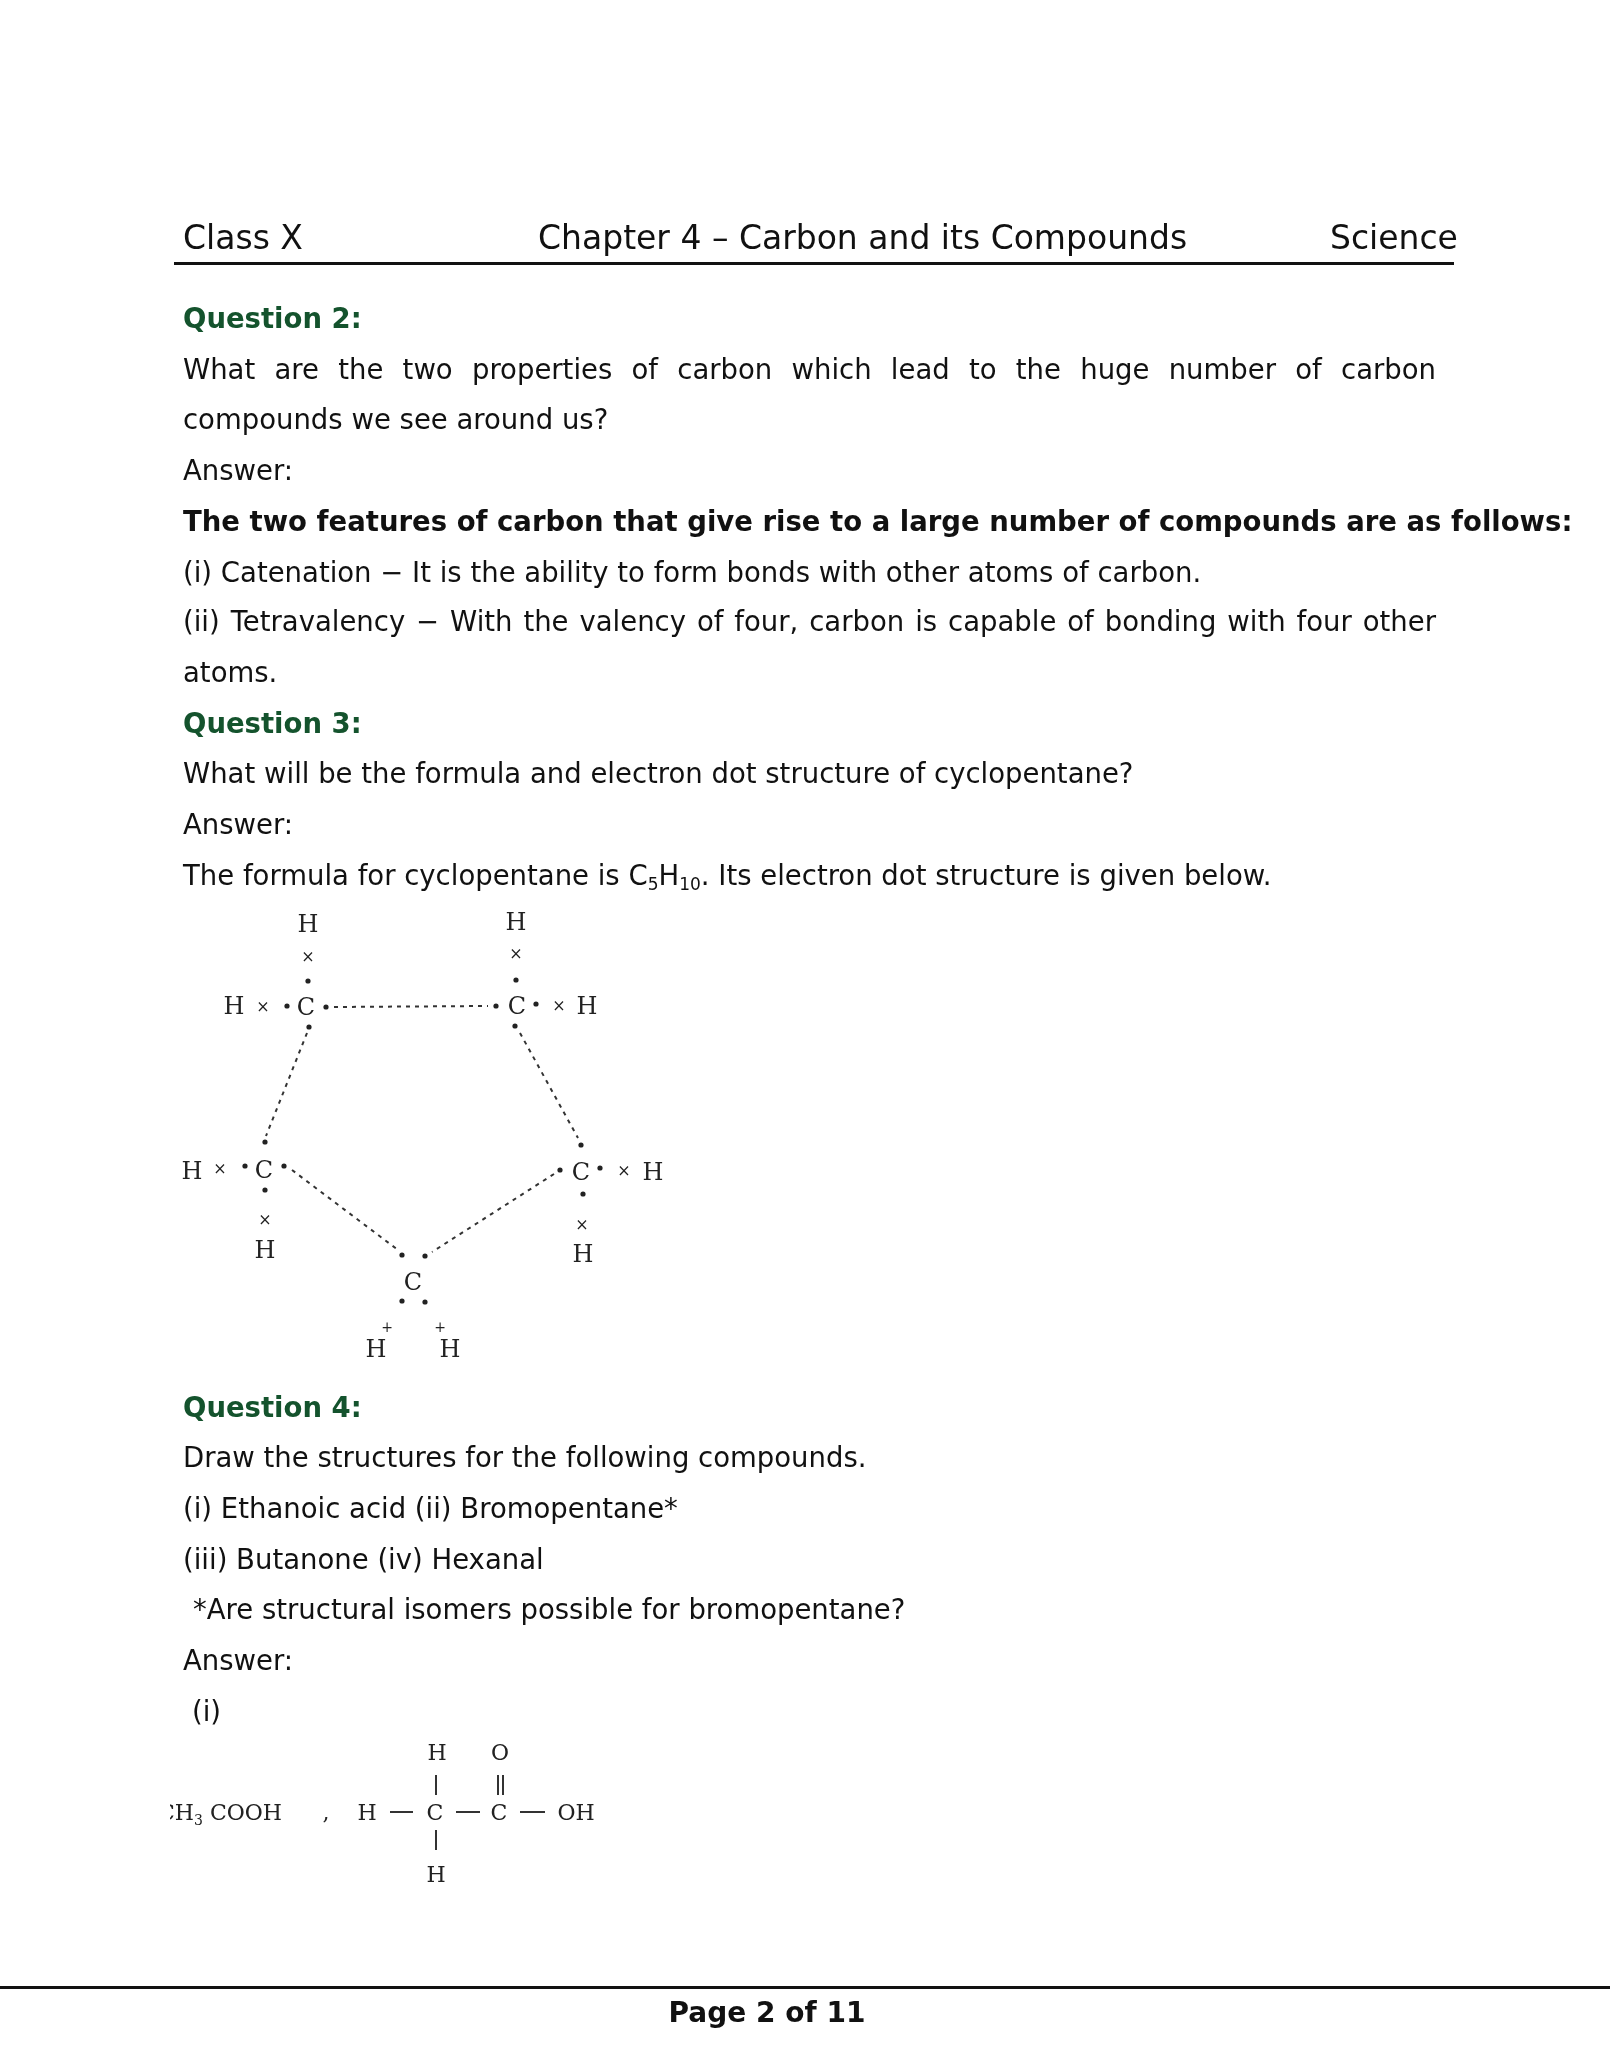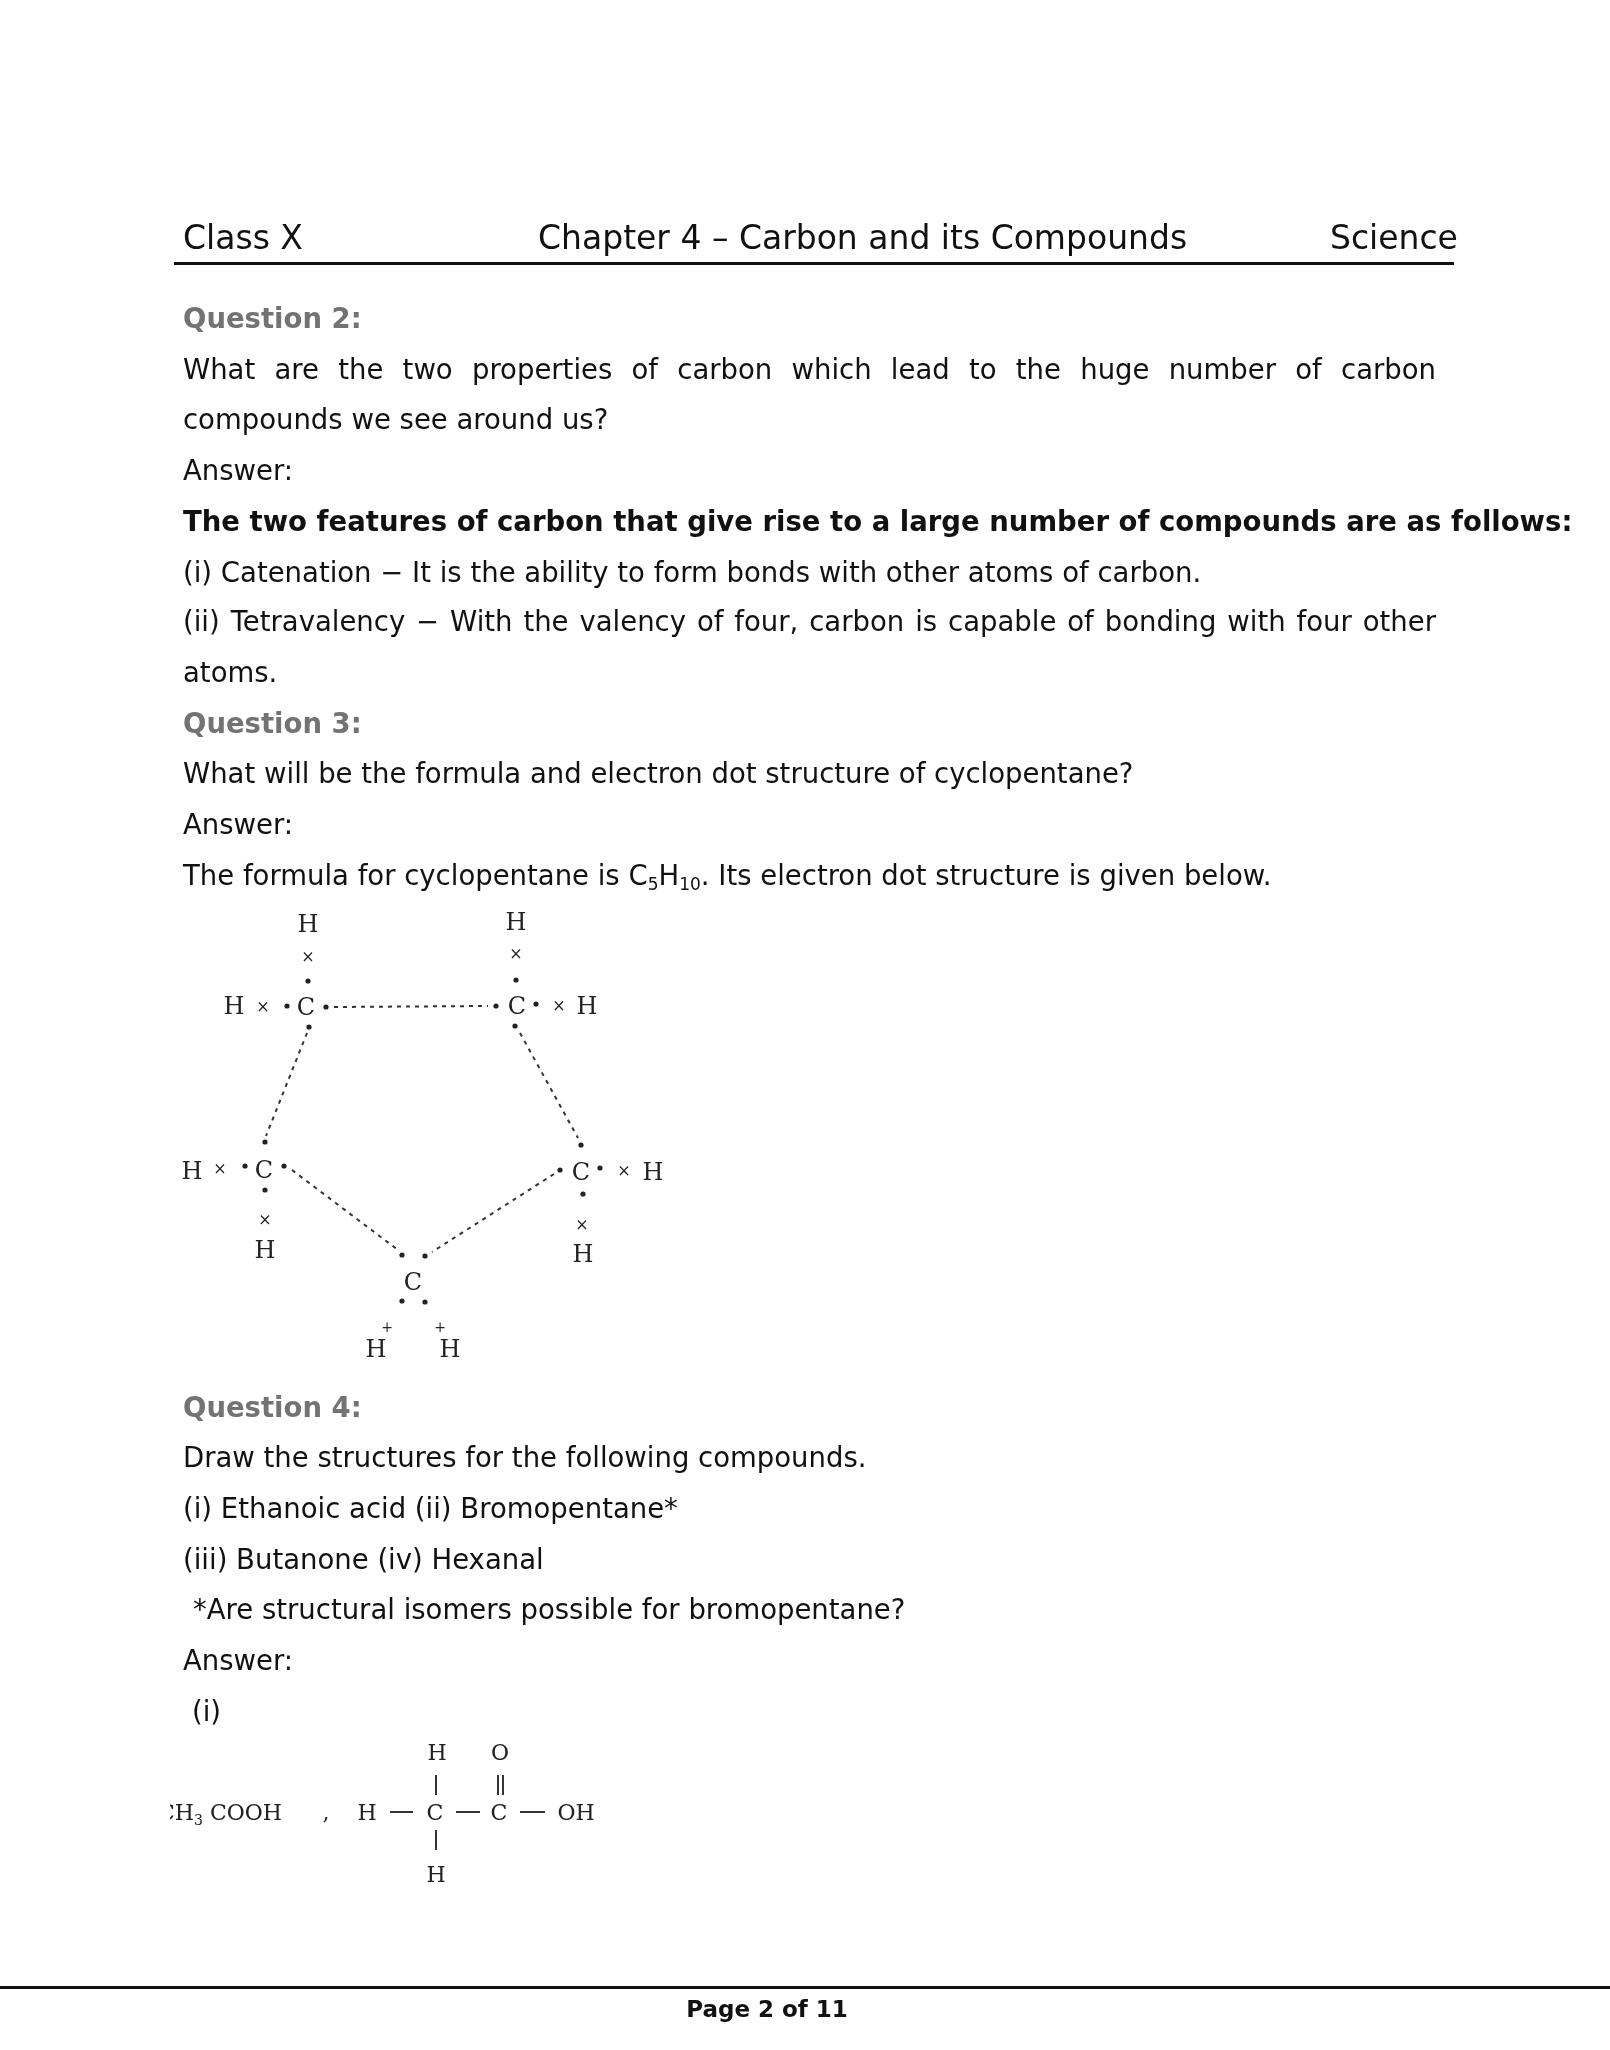--- a/index.html
+++ b/index.html
@@ -3,23 +3,23 @@
 <meta charset="utf-8">
 <style>
   html, body { margin:0; padding:0; background:#ffffff; }
   body { width:1610px; height:2050px; position:relative; overflow:hidden;
          font-family:"DejaVu Sans", "Liberation Sans", sans-serif; color:#111; }
   .abs { position:absolute; white-space:nowrap; }
   .hdr { font-size:33px; top:220px; line-height:36px; }
   .rule { position:absolute; background:#111; }
   .ln { position:absolute; left:183px; font-size:27.5px; line-height:36px; white-space:nowrap; }
   .just { width:1253px; text-align:justify; text-align-last:justify; white-space:normal; }
-  .qlabel { color:#737373; font-weight:bold; }
+  .qlabel { color:#14532d; font-weight:bold; }
   sub { font-size:0.62em; vertical-align:-0.28em; line-height:0; }
-  .footer { font-size:23px; font-weight:bold; top:1996px; left:0; width:1534px; text-align:center; }
+  .footer { font-size:28px; font-weight:bold; top:1996px; left:0; width:1534px; text-align:center; }
   svg text { font-family:"DejaVu Serif", "Liberation Serif", serif; fill:#222; }
 </style>
 </head>
 <body>
 
 <div class="abs hdr" style="left:183px;">Class X</div>
 <div class="abs hdr" style="left:538px;">Chapter 4 – Carbon and its Compounds</div>
 <div class="abs hdr" style="left:1330px;">Science</div>
 <div class="rule" style="left:174px; top:262px; width:1280px; height:3px;"></div>
 

